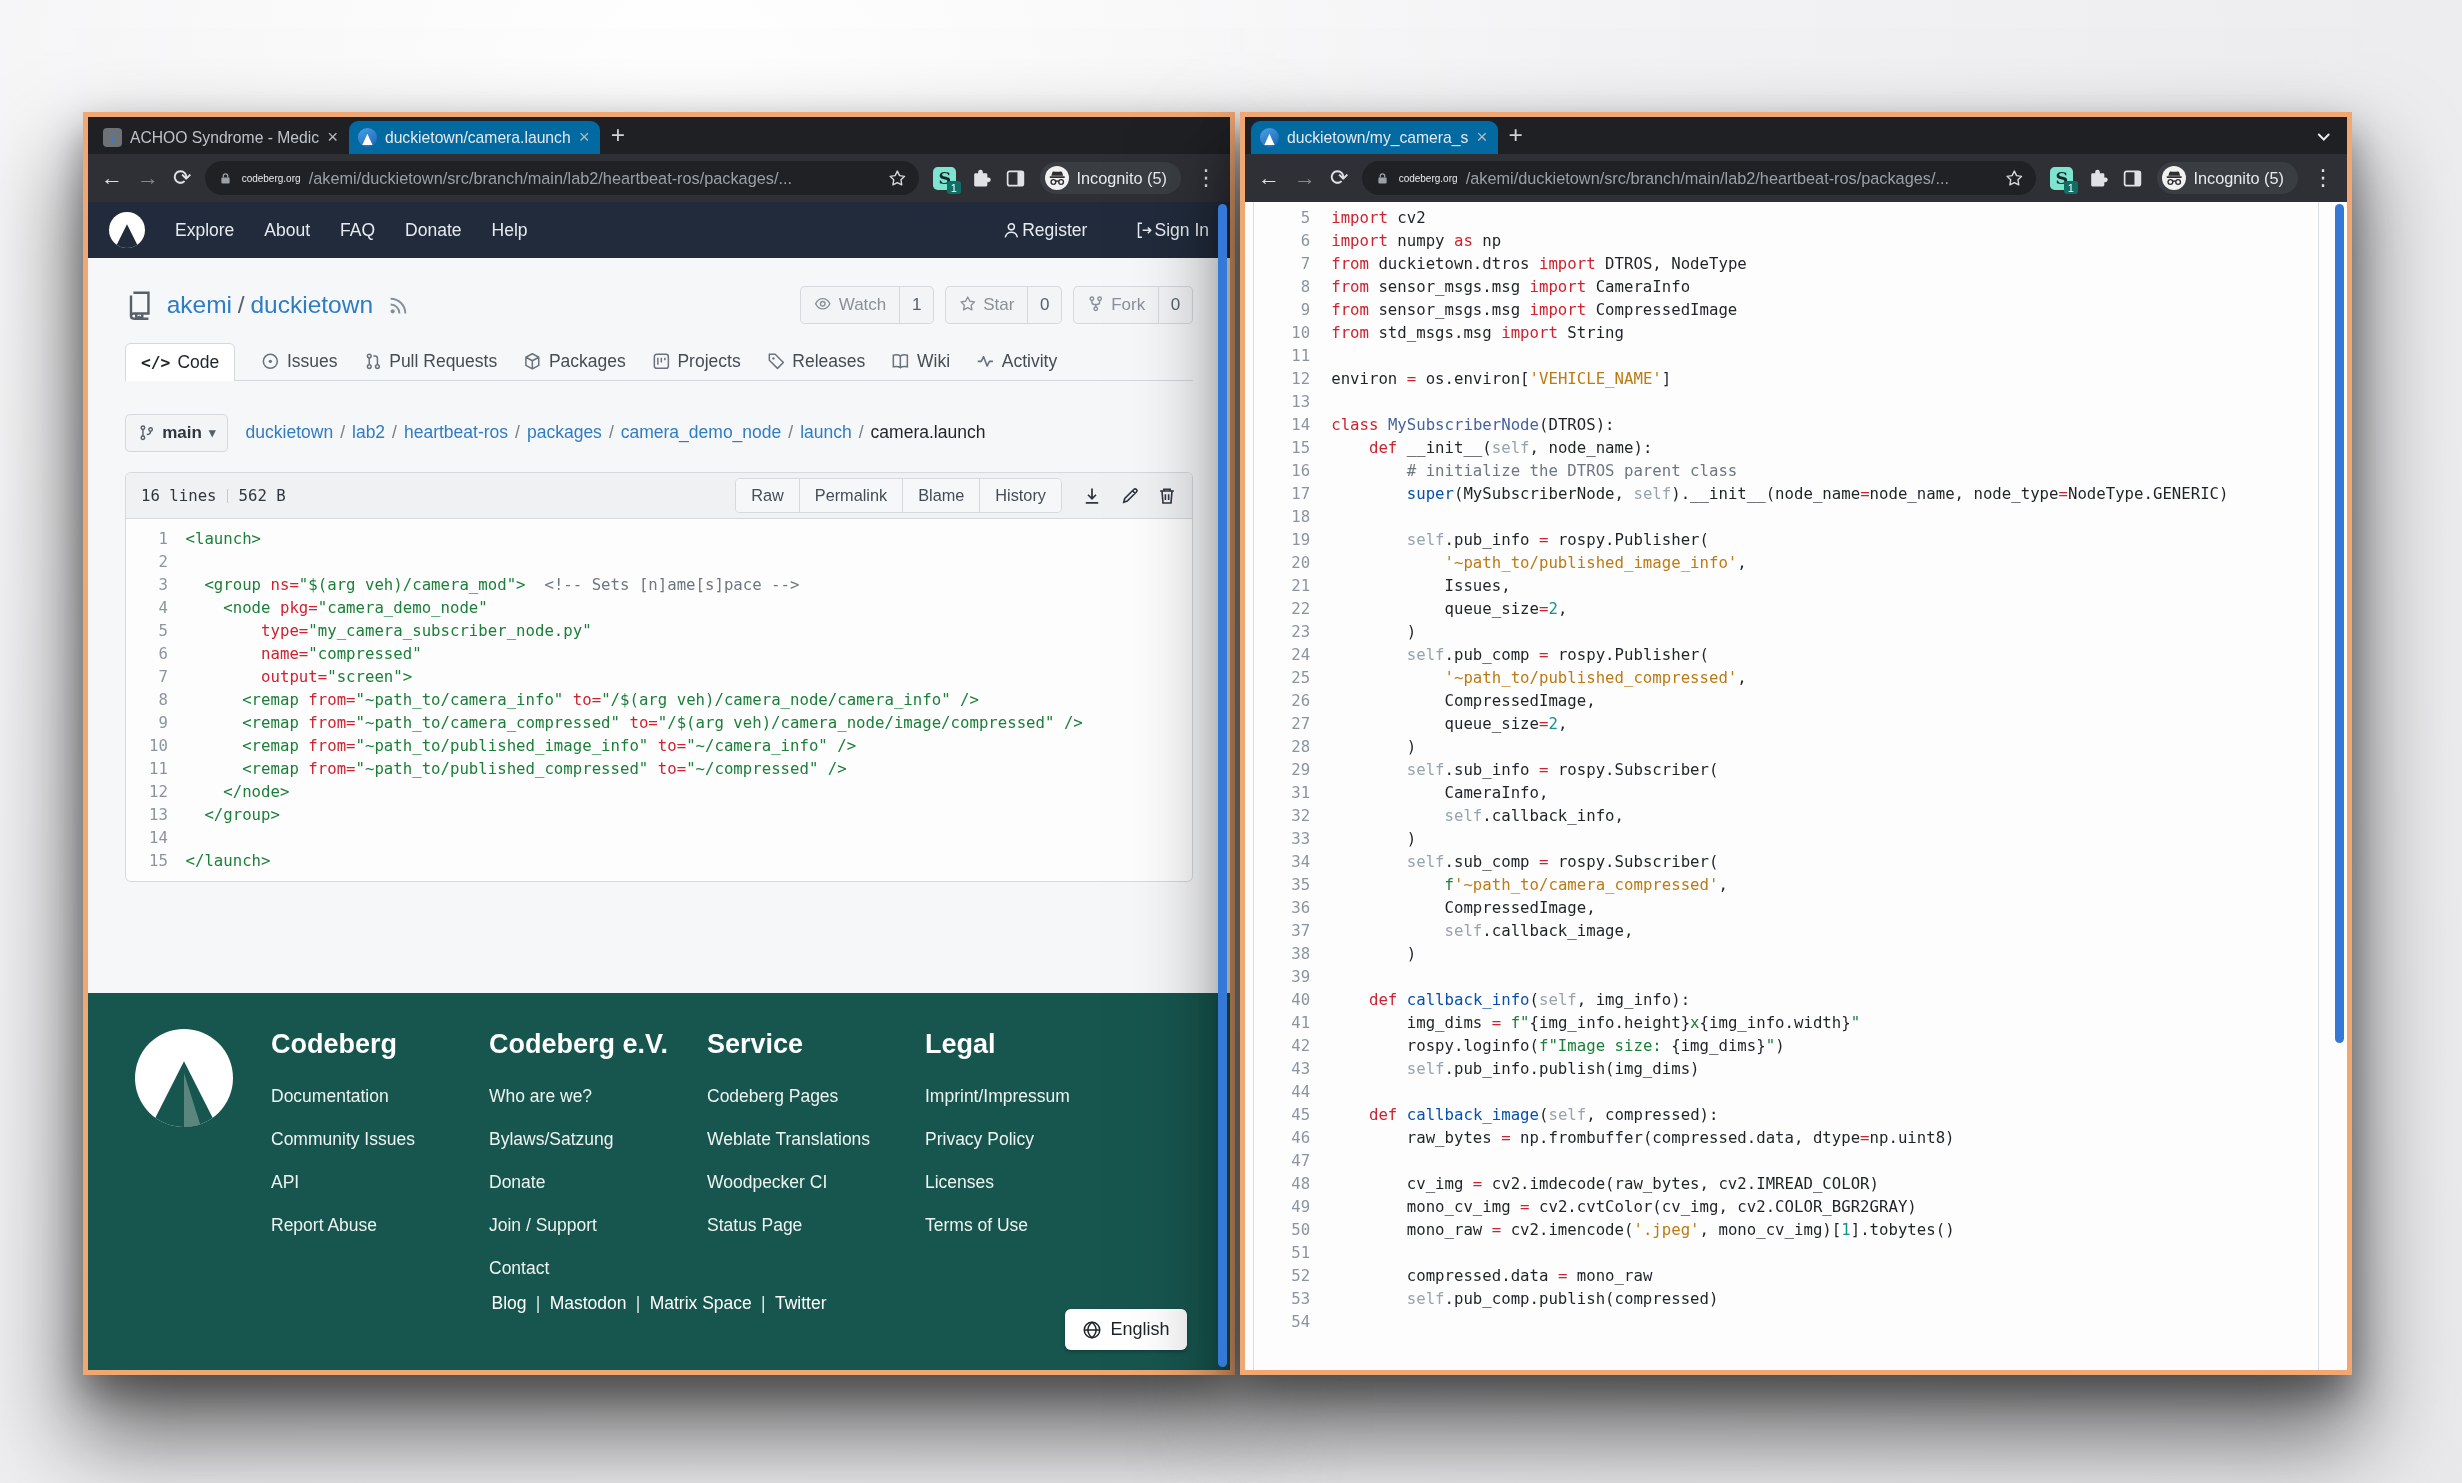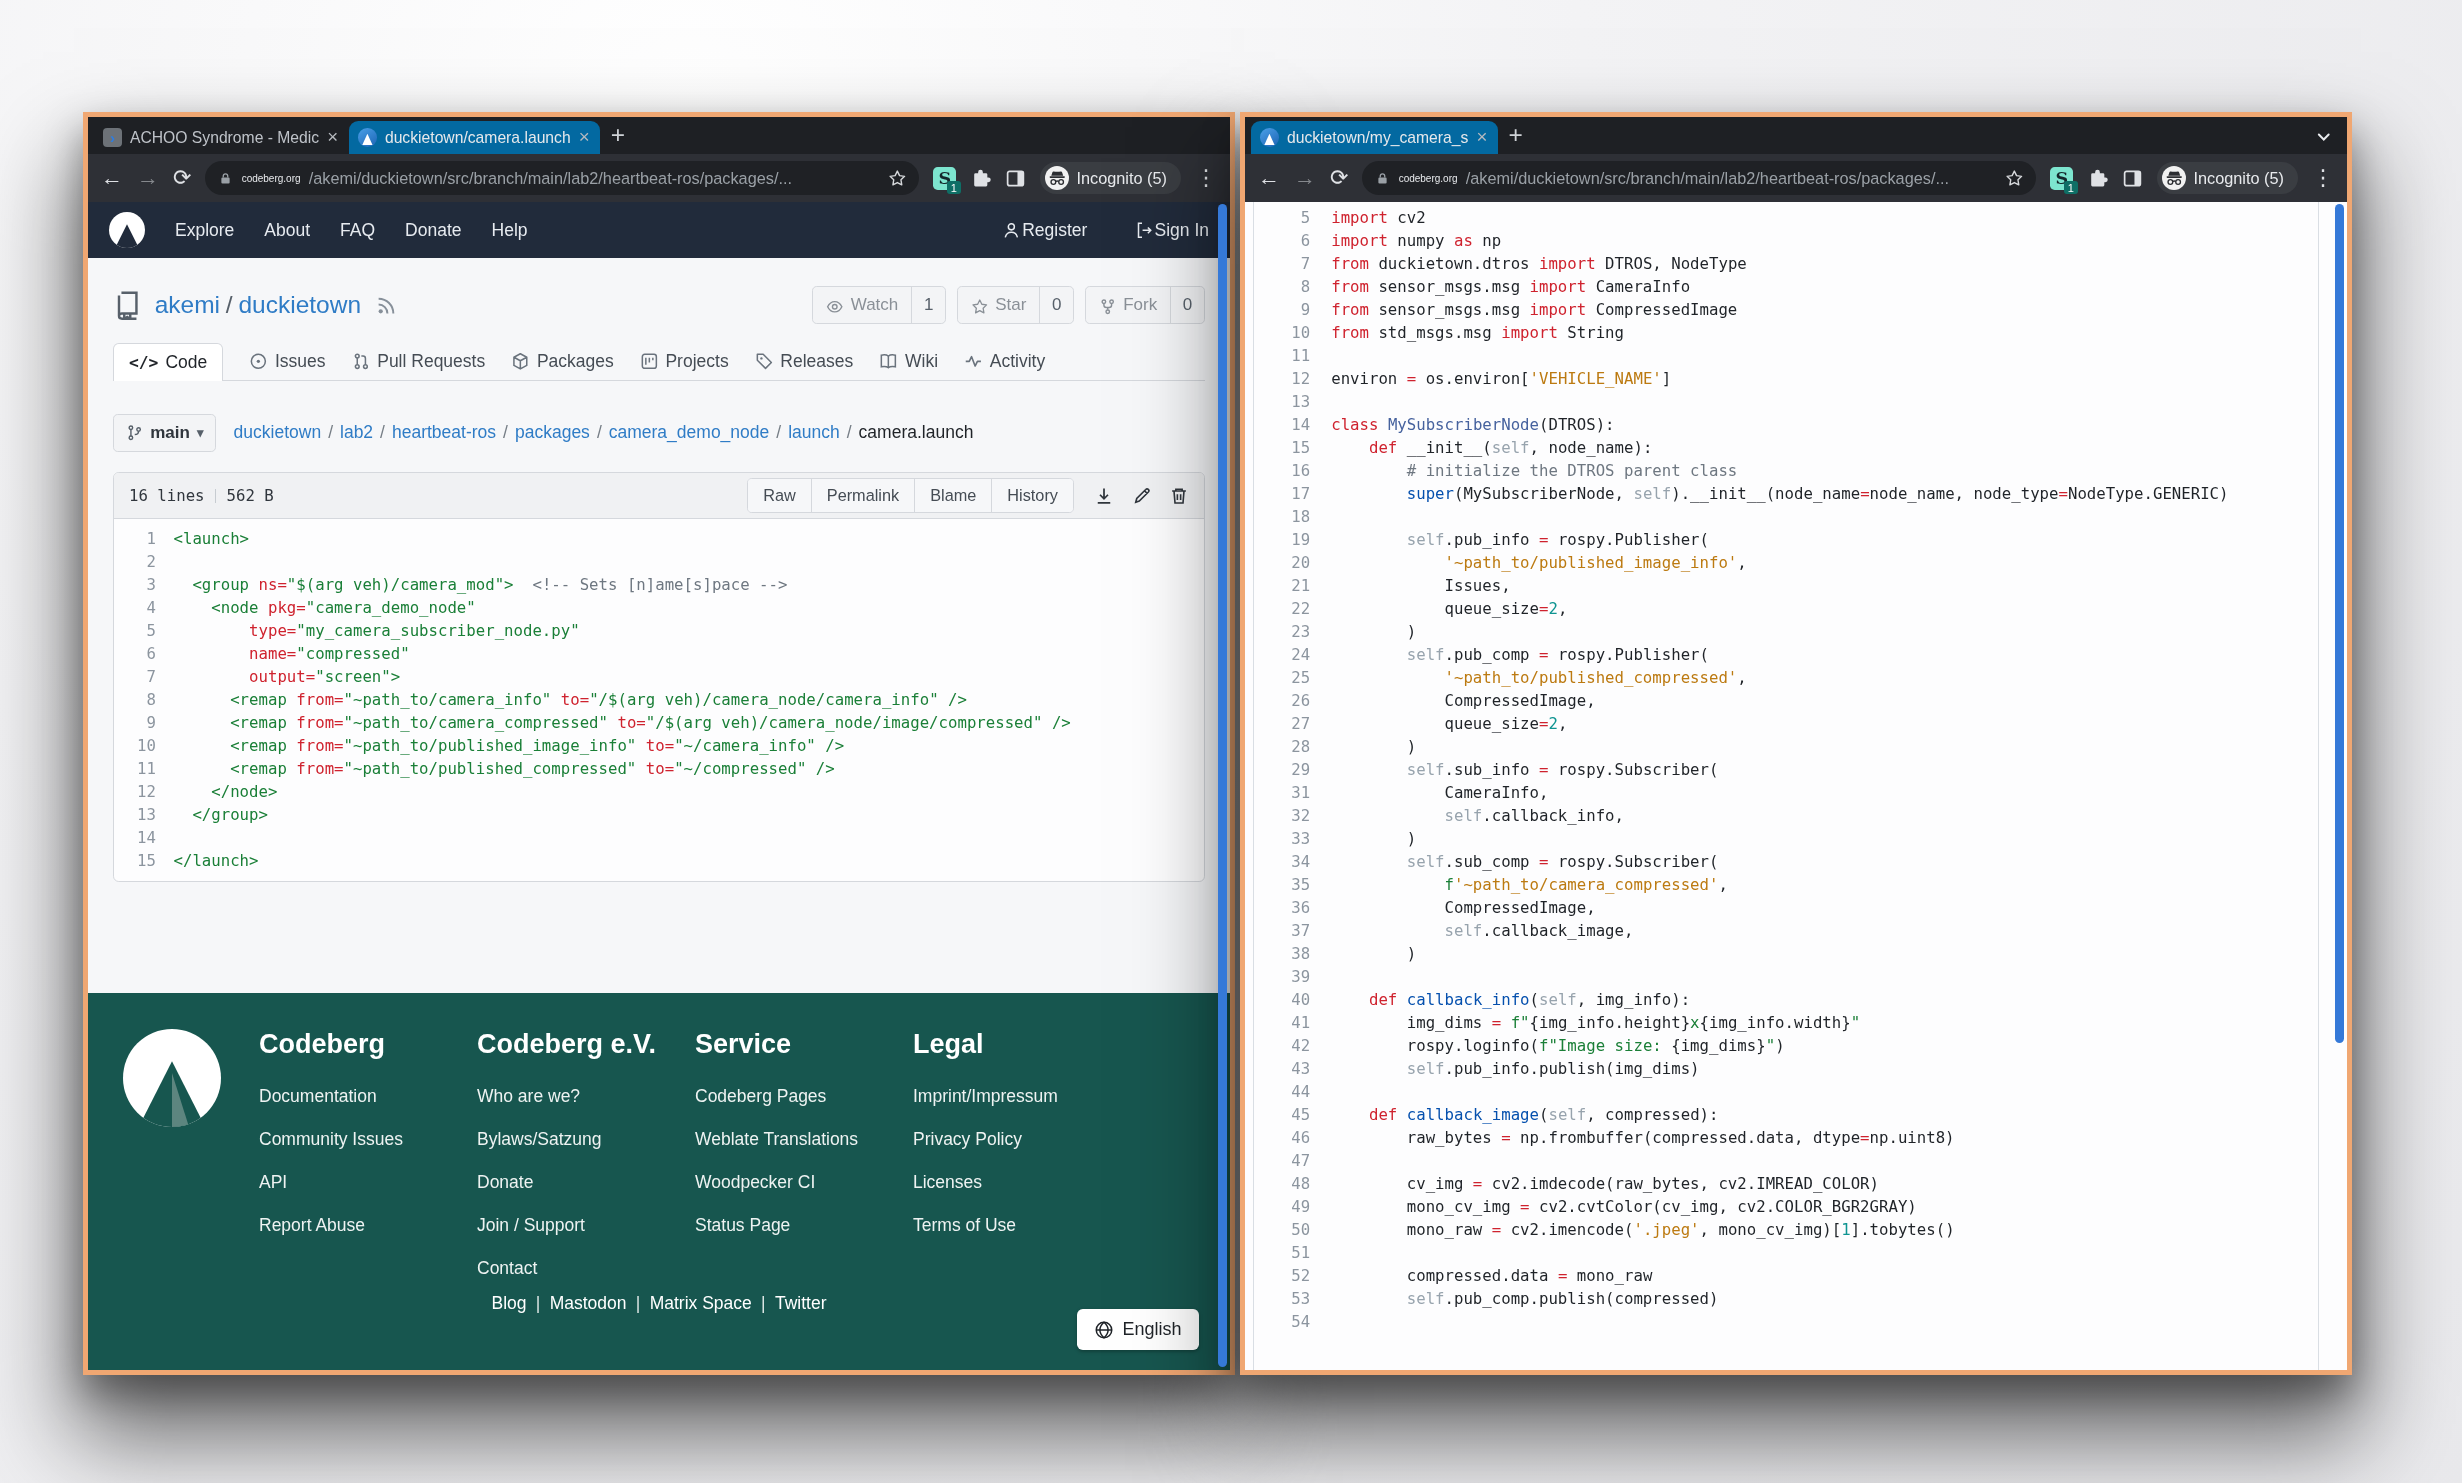--- a/index.html
+++ b/index.html
@@ -57,30 +57,30 @@
   
   .cb-nav{height:56px;background:#212b3b;display:flex;align-items:center;padding:0 21px;gap:30px;flex:0 0 auto;}
   .cb-logo{width:36px;height:36px;position:relative;border-radius:50%;background:#fff;overflow:hidden;flex:0 0 auto;}
   .cb-logo .mt{position:absolute;left:16%;right:16%;bottom:-2%;top:34%;background:#212b3b;clip-path:polygon(50% 0,100% 100%,0 100%);}
   .cb-link{color:#e7ebf0;font-size:17.5px;}
   .cb-spacer{flex:1;}
   .cb-auth{display:flex;align-items:center;gap:1px;color:#e7ebf0;font-size:17.5px;}
   .cb-auth .ic{width:18.7px;height:18.7px;color:#e7ebf0;}
 
   .page{flex:1;display:flex;flex-direction:column;padding:0;}
-  .page-inner{padding:0 25px;display:flex;}
+  .page-inner{padding:0 37px;display:flex;}
   .repo-head{margin-top:26px;display:flex;align-items:center;gap:11.7px;height:42px;}
   .repo-ic{width:30px;height:30px;color:#57606a;}
   .repo-title{font-size:24.5px;}
   .repo-title .rlink{color:#2f7cc6;}
   .repo-title .rsep{color:#57606a;margin:0 5.8px;}
   .rss-ic{width:21px;height:21px;color:#87909a;margin-left:3.5px;}
   .repo-actions{margin-left:auto;display:flex;gap:10.5px;}
   .act-btn{display:flex;align-items:center;height:36px;background:#f3f4f6;border:1.2px solid #d5d8dd;border-radius:4.7px;overflow:hidden;}
-  .act-main{display:flex;align-items:flex-end;gap:7px;padding:0 13px;color:#8a9097;font-size:17px;}
+  .act-main{display:flex;align-items:flex-start;gap:7px;padding:0 13px;color:#8a9097;font-size:17px;}
   .act-main .ic{width:17.5px;height:17.5px;}
   .act-count{border-left:1.2px solid #d5d8dd;padding:0 11.7px;font-size:17px;color:#57606a;align-self:stretch;display:flex;align-items:center;}
 
   .repo-tabs{margin-top:16.3px;display:flex;align-items:flex-end;gap:26px;border-bottom:1.2px solid #d5d8dd;height:38px;}
   .rtab{display:flex;align-items:center;gap:7px;font-size:17.5px;color:#454c54;padding-bottom:8.2px;}
   .rtab .ic{width:18.7px;height:18.7px;color:#6a737d;}
   .rtab.active{background:#fff;border:1.2px solid #d5d8dd;border-bottom:none;border-radius:5.8px 5.8px 0 0;
     padding:8.2px 15px;margin-bottom:-1.2px;color:#1f2328;}
   .rtab.active .code-glyph{font-family:"DejaVu Sans Mono",monospace;font-weight:bold;color:#1f2328;font-size:16.3px;}
 

